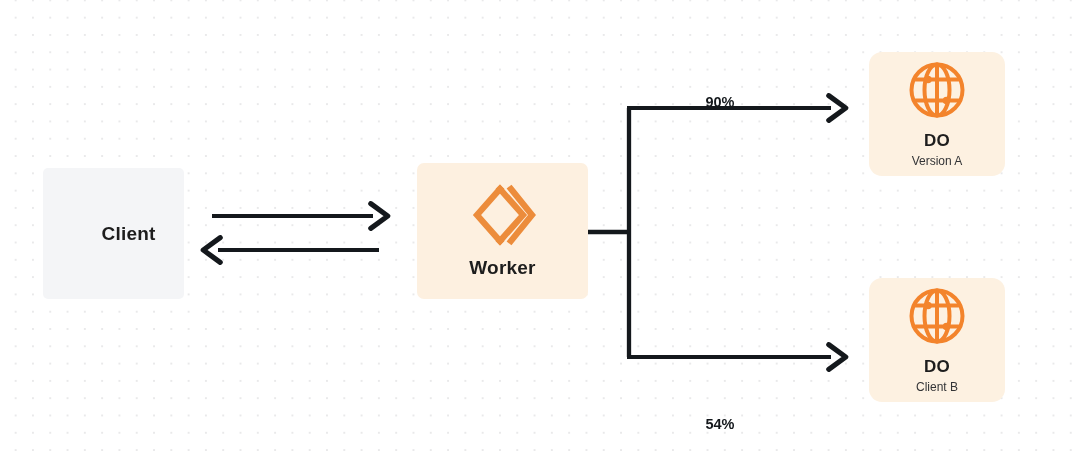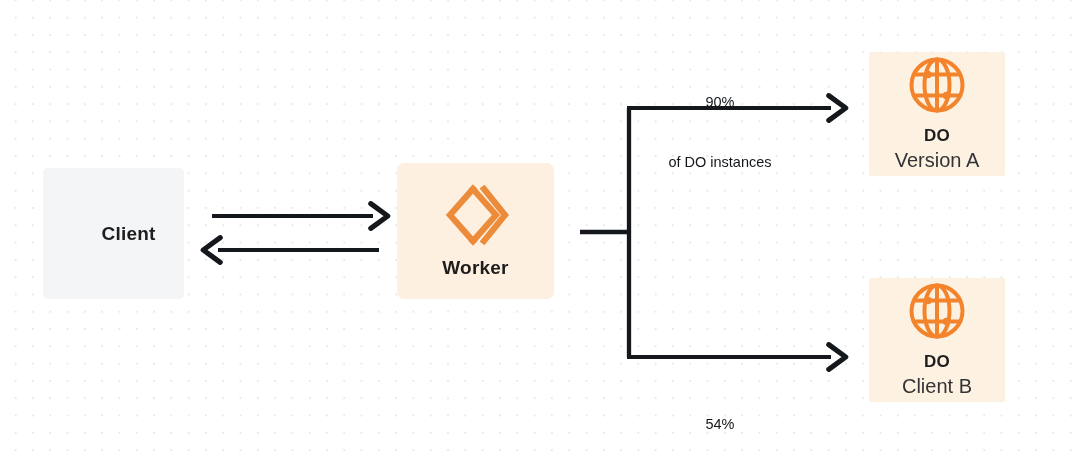--- a/index.html
+++ b/index.html
@@ -41,54 +41,54 @@
   #client-node .node-title {
     font-size: 19px;
     font-weight: bold;
     color: #1d1d1d;
     letter-spacing: 0.2px;
     margin-left: 30px;
   }
 
   
   #worker-node {
-    left: 397px;
+    left: 417px;
     top: 163px;
-    width: 157px;
+    width: 171px;
     height: 136px;
     background: #fdf0e0;
     border-radius: 7px;
   }
   #worker-node .node-title {
     font-size: 19px;
     font-weight: bold;
     color: #1d1d1d;
     margin-top: 11px;
     letter-spacing: 0.2px;
   }
 
   
   .do-node {
     left: 869px;
     width: 136px;
     height: 124px;
     background: #fdf1e1;
-    border-radius: 2px;
+    border-radius: 13px;
   }
   #do-a-node { top: 52px; }
   #do-b-node { top: 278px; }
   .do-node .do-title {
     font-size: 17px;
     font-weight: bold;
     color: #1d1d1d;
     margin-top: 12px;
     letter-spacing: 0.2px;
   }
   .do-node .do-sub {
-    font-size: 20px;
+    font-size: 12px;
     font-weight: normal;
     color: #333436;
     margin-top: 3px;
   }
 
   .icon-wrap {
     display: block;
     line-height: 0;
   }
 
@@ -99,21 +99,21 @@
     top: 0;
     width: 1072px;
     height: 452px;
     pointer-events: none;
   }
 
   .edge-label {
     position: absolute;
     text-align: center;
     font-size: 14.5px;
-    font-weight: normal;
+    font-weight: bold;
     color: #14181c;
     line-height: 20px;
     white-space: pre;
   }
   #label-top  { left: 620px; top: 52px;  width: 200px; }
   #label-bot  { left: 620px; top: 374px; width: 200px; }
 </style>
 </head>
 <body>
 
@@ -145,21 +145,20 @@
       <line x1="627" y1="108" x2="831" y2="108" stroke="#14181c" stroke-width="4.1" marker-end="url(#arrow-r)"></line>
     </g>
 
     <g>
       <line x1="627" y1="357" x2="831" y2="357" stroke="#14181c" stroke-width="4.1" marker-end="url(#arrow-r)"></line>
     </g>
   </svg>
 
   <div id="label-top" class="edge-label">
     <div>90%</div>
-    <div>of DO instances</div>
   </div>
 
   <div id="label-bot" class="edge-label">
     <div>54%</div>
     
   </div>
 
   <div id="client-node" class="node">
     <div class="node-title">Client</div>
   </div>

